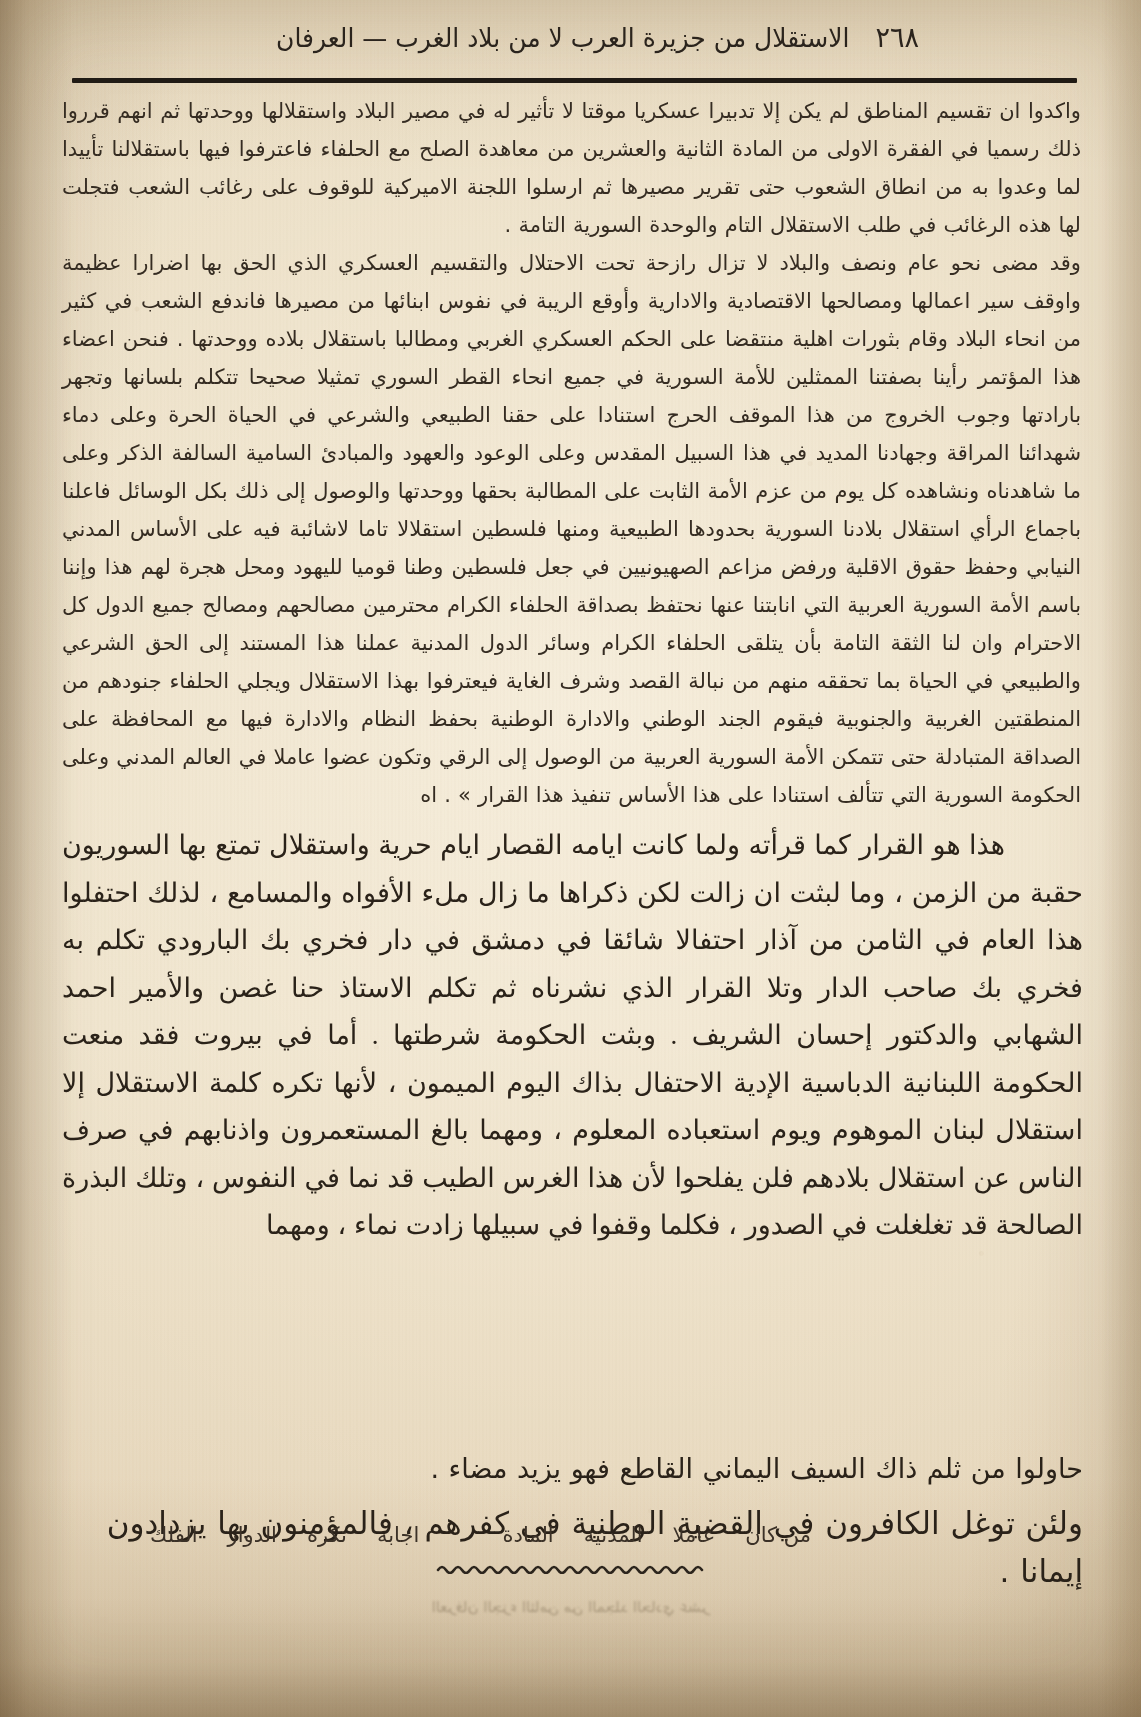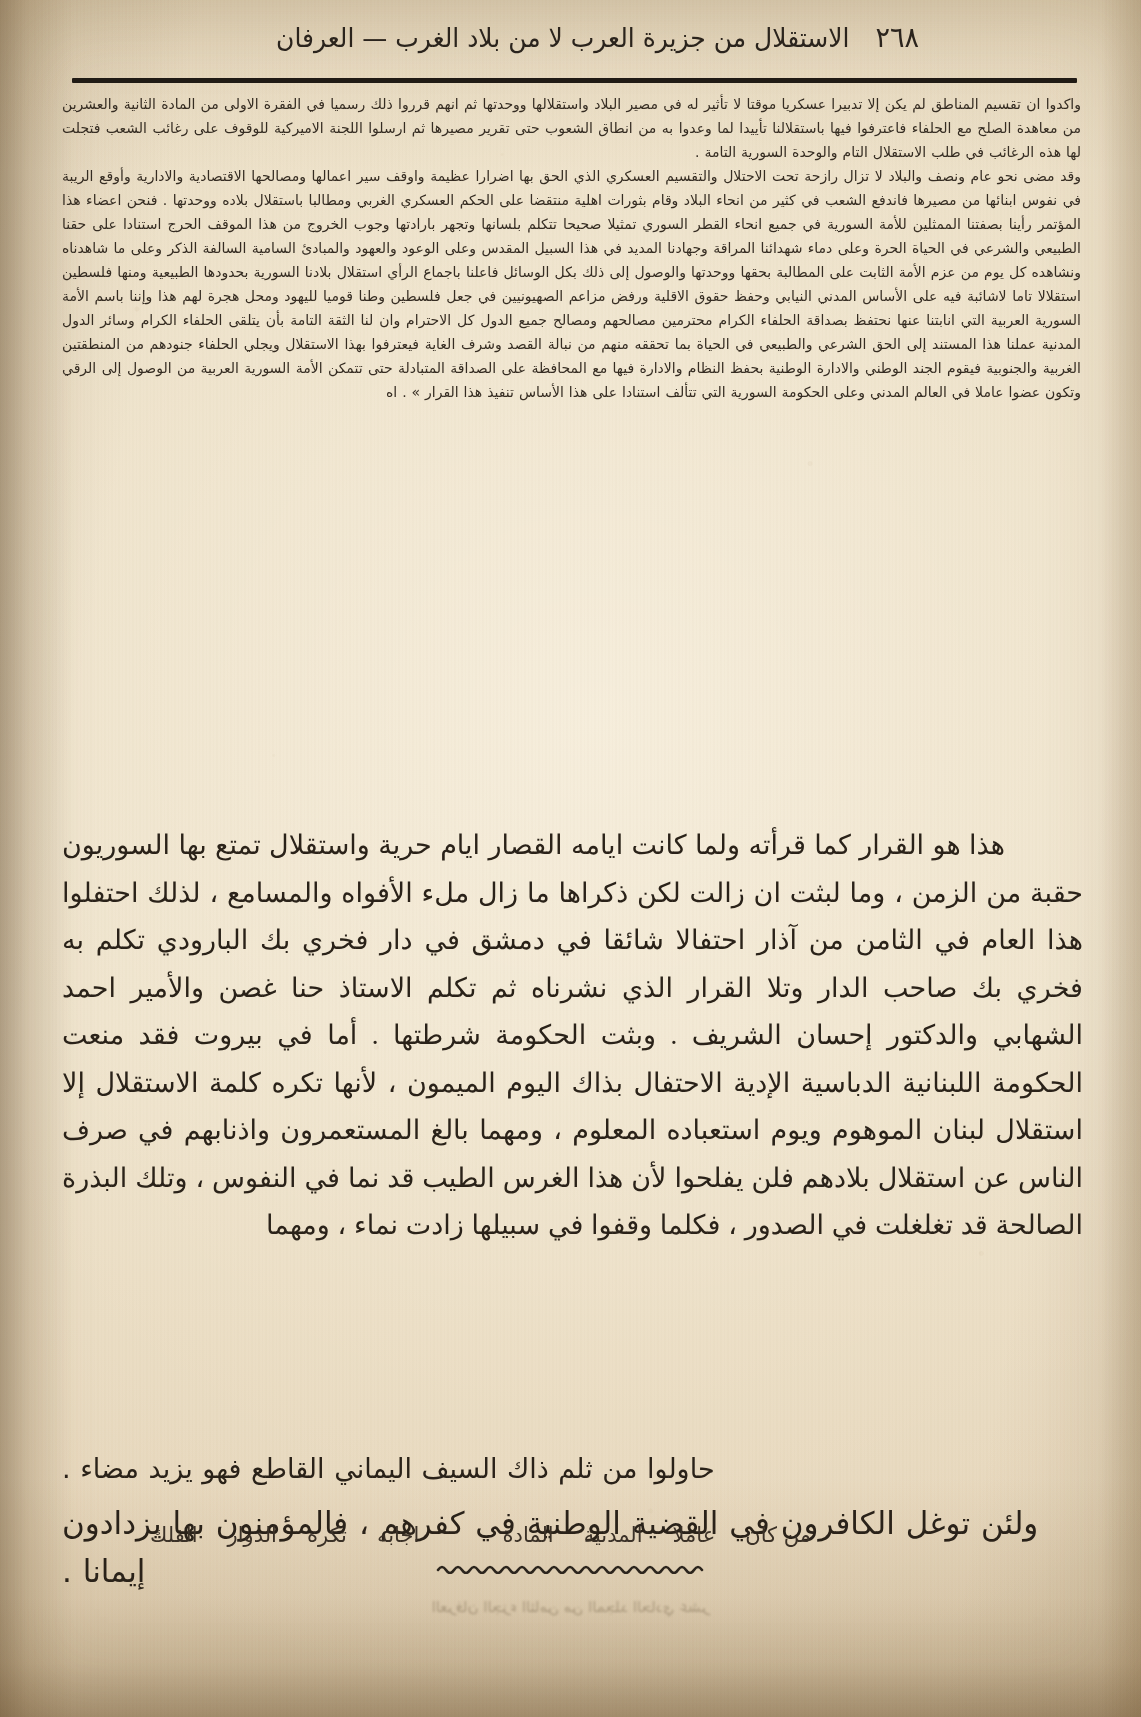--- a/index.html
+++ b/index.html
@@ -108,22 +108,22 @@
     background: #201b15;
     border-radius: 1px;
   }
 
   
   .quote-block {
     position: absolute;
     top: 92px;
     left: 62px;
     right: 60px;
-    font-size: 14px;
-    line-height: 24px;
+    font-size: 21px;
+    line-height: 38px;
     color: #352c22;
     text-align: justify;
     text-justify: inter-word;
     word-spacing: 0.5px;
   }
   .quote-block p {
     margin: 0;
     text-align: justify;
   }
   .quote-block p.indent-first { text-indent: 0; }
@@ -145,21 +145,21 @@
   .body-block p.lead { text-indent: 78px; }
 
   .closing-line {
     position: absolute;
     top: 1445px;
     left: 62px;
     right: 58px;
     font-size: 27px;
     line-height: 47.5px;
     color: #2a2219;
-    text-align: left;
+    text-align: right;
     word-spacing: 1px;
   }
 
   
   .verse {
     position: absolute;
     top: 1518px;
     left: 150px;
     right: 330px;
     font-size: 21px;

